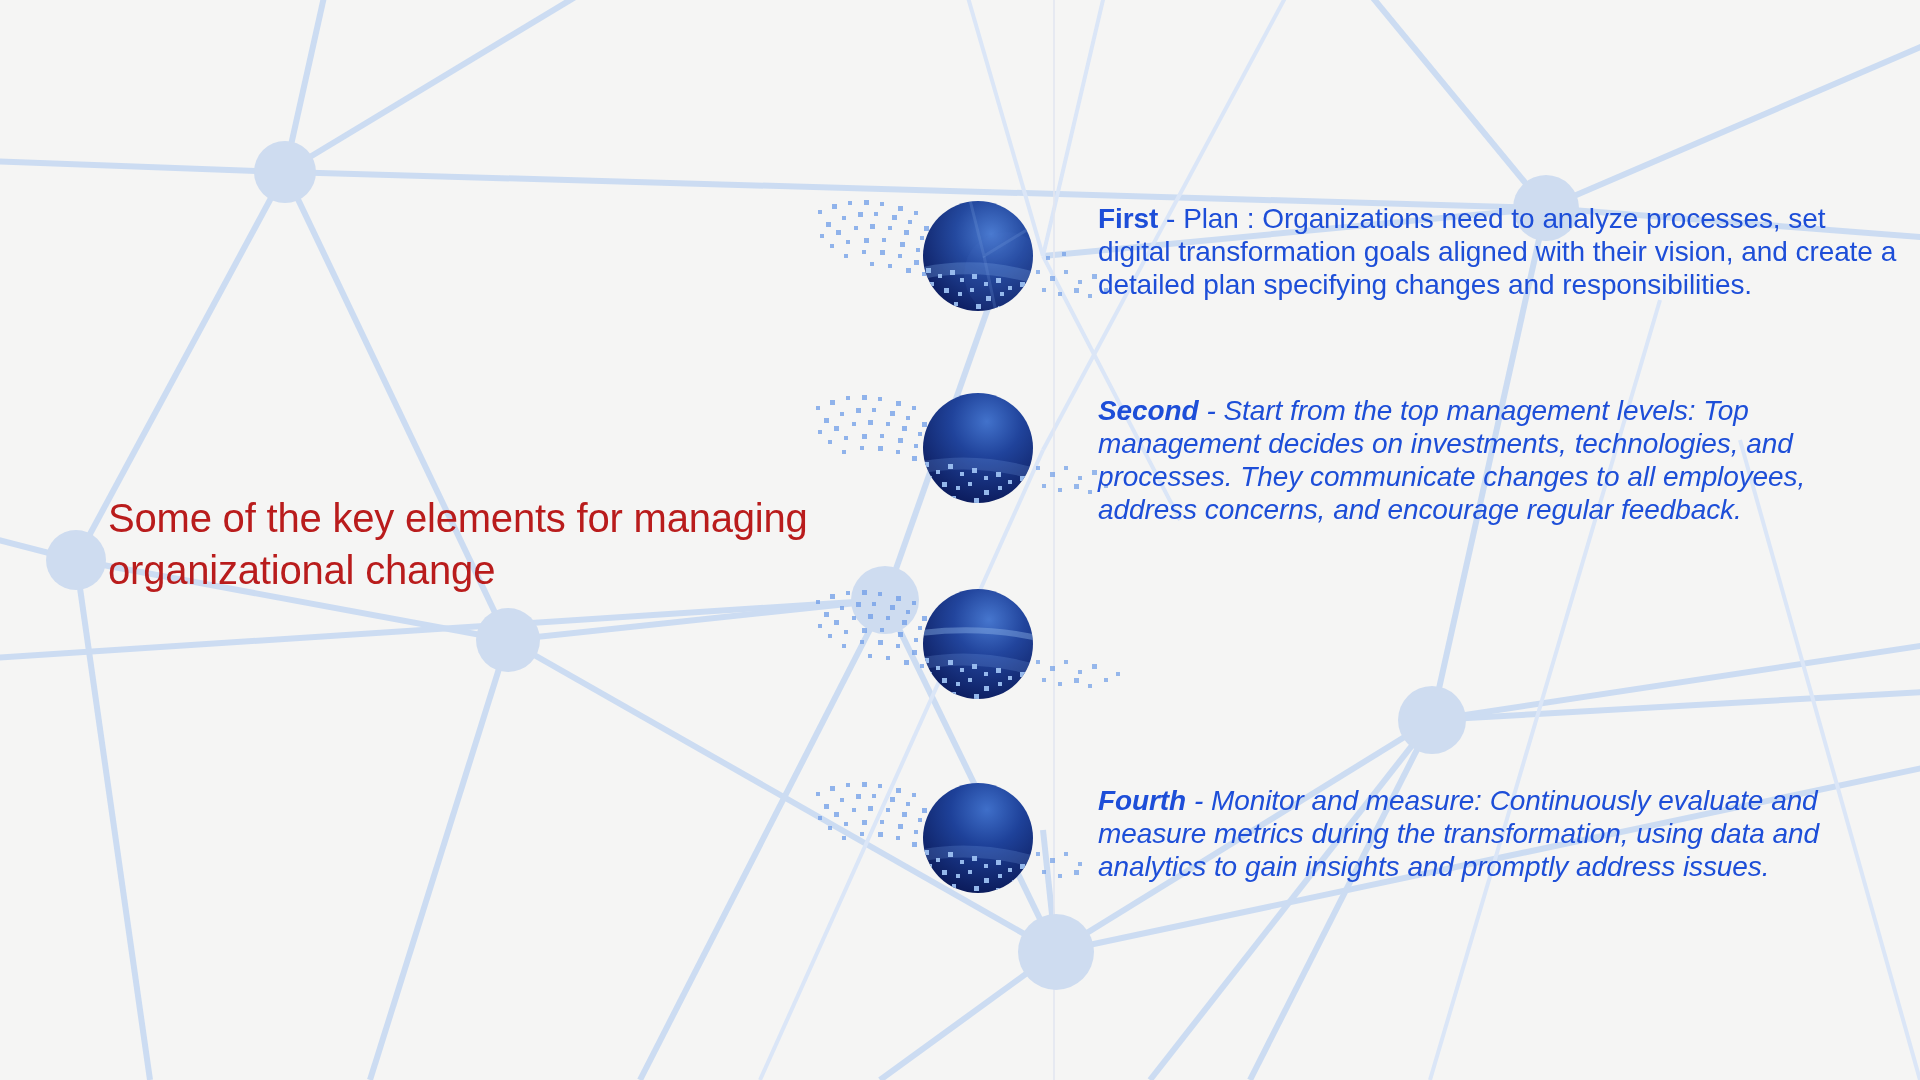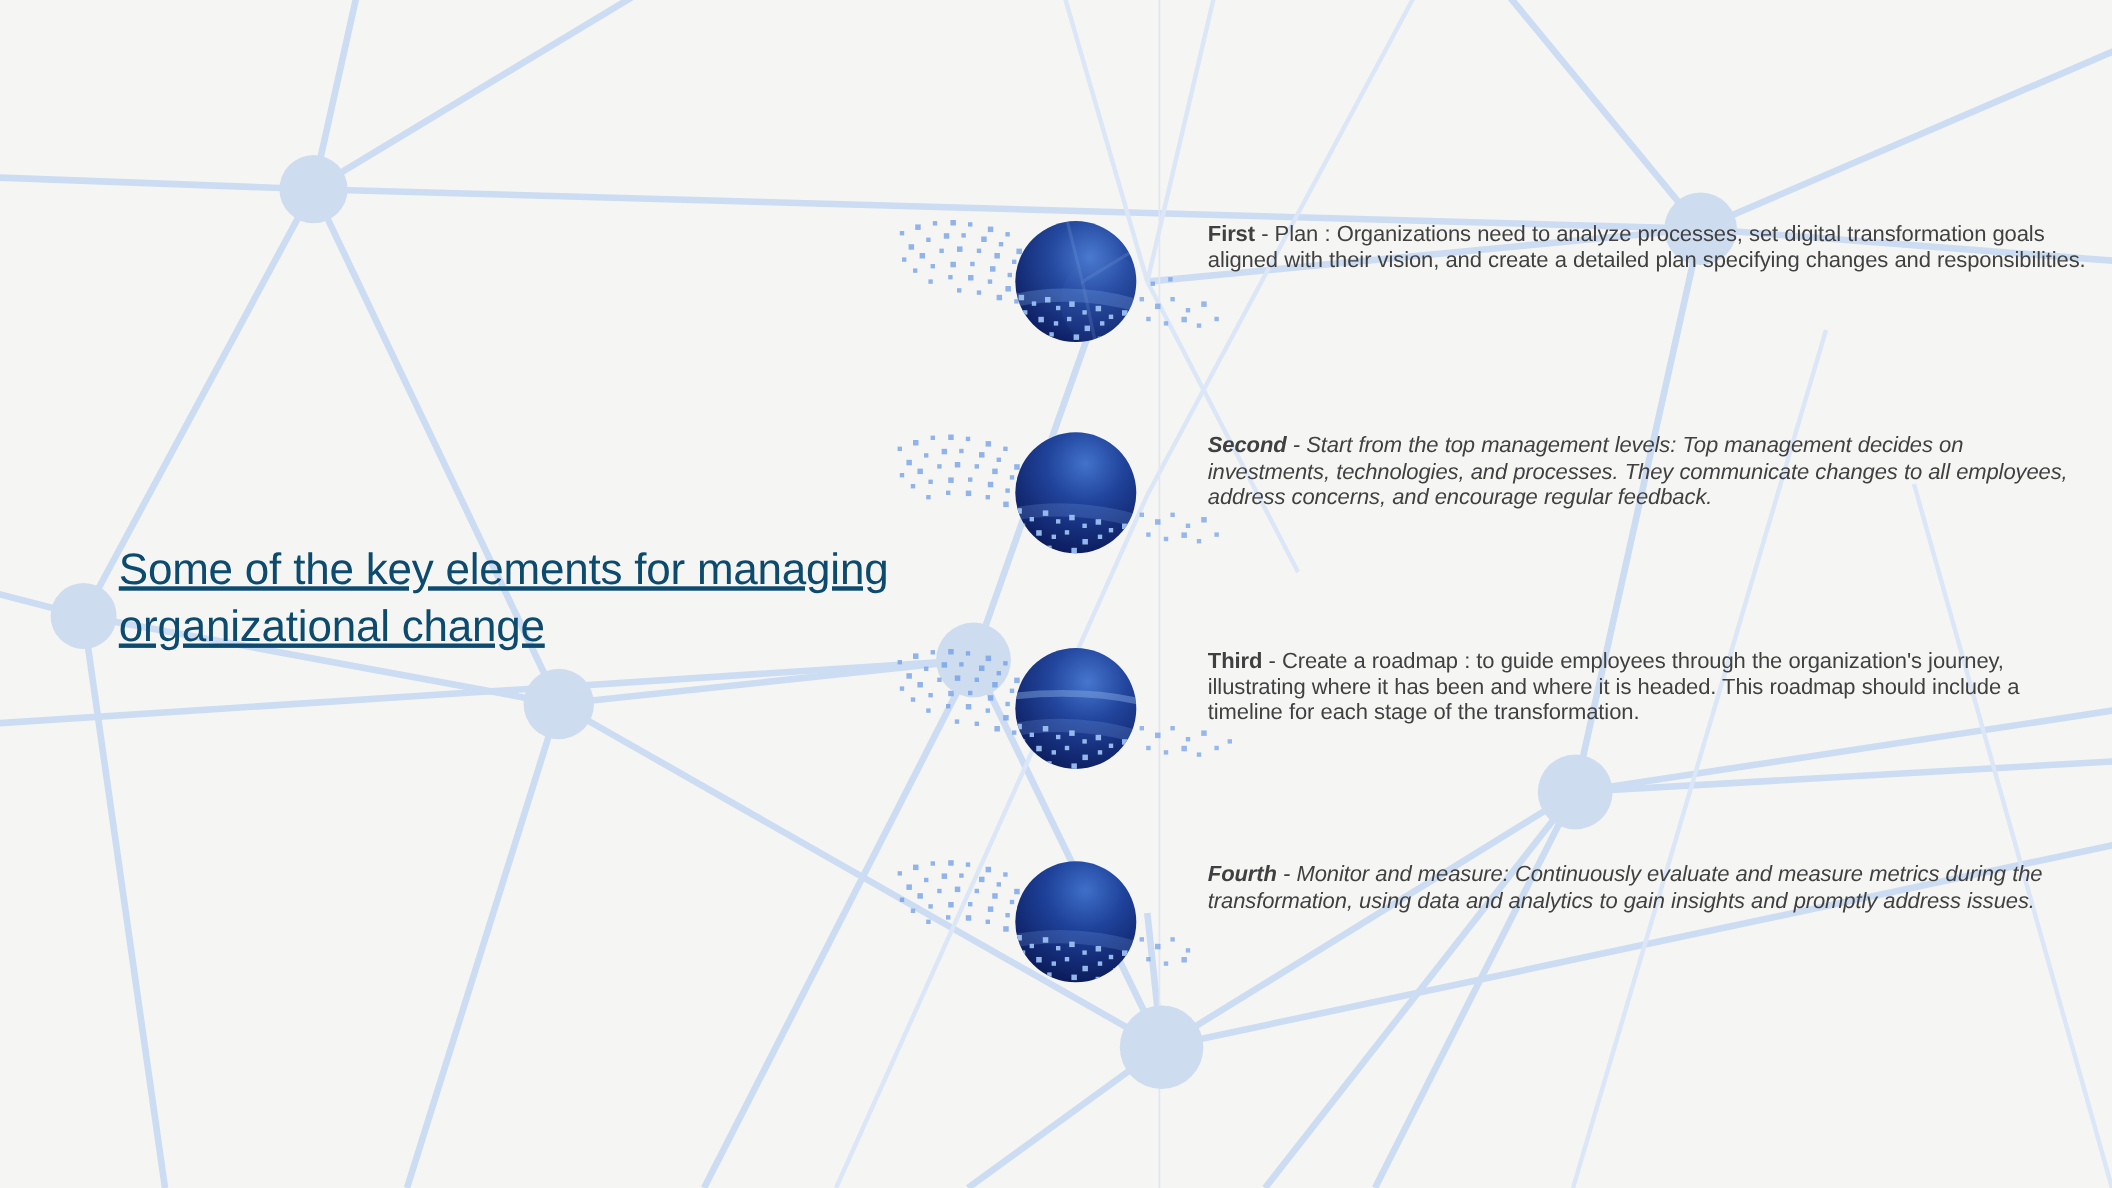--- a/index.html
+++ b/index.html
@@ -27,26 +27,25 @@
   #content {
     position:absolute; inset:0;
     z-index:3;
   }
 
   
   #heading {
     position:absolute;
     left:108px; top:492px;
     width:730px;
-    color:#0c4a6e;
+    color:#b91c1c;
     font-size:40px;
     font-weight:400;
     line-height:1.30;
     letter-spacing:-0.2px;
-    text-decoration:underline;
   }
 
   
   .step {
     position:absolute;
     left:930px;
     width:990px;
     height:160px;
     display:flex;
     align-items:flex-start;
@@ -67,22 +66,22 @@
     left:-120px; top:-20px;
     width:330px; height:190px;
     overflow:visible;
   }
 
   .step-text {
     position:relative;
     margin-left:-12px;
     padding-top:12px;
     width:800px;
-    color:#404040;
-    font-size:20px;
+    color:#1d4ed8;
+    font-size:28px;
     line-height:1.18;
     letter-spacing:-0.1px;
     word-spacing:0.2px;
   }
   .step-label { font-weight:bold; }
 </style>
 </head>
 <body>
 
 <div id="stage">
@@ -447,23 +446,20 @@
             <rect x="282" y="106" width="5" height="5"></rect>
               <rect x="232" y="120" width="4" height="4"></rect>
             <rect x="248" y="124" width="4" height="4"></rect>
               <rect x="264" y="120" width="5" height="5"></rect>
             <rect x="278" y="126" width="4" height="4"></rect>
               <rect x="294" y="120" width="4" height="4"></rect>
             <rect x="306" y="114" width="4" height="4"></rect>
           </g>
         </svg>
       </div>
-      <div class="step-text">
-        <span class="step-label">Third</span><span>  - Create a roadmap : to guide employees through the organization's journey, illustrating where it has been and where it is headed. This roadmap should include a timeline for each stage of the transformation.</span>
-      </div>
     </div>
 
     <div class="step" id="step-3">
       <div class="orb-wrap">
         <svg class="orb-svg" viewBox="0 0 330 190">
           <defs>
             <radialGradient id="g3" cx="58%" cy="24%" r="82%">
               <stop offset="0%" stop-color="#3f6fc9"></stop>
               <stop offset="40%" stop-color="#1e4199"></stop>
               <stop offset="100%" stop-color="#091754"></stop>

